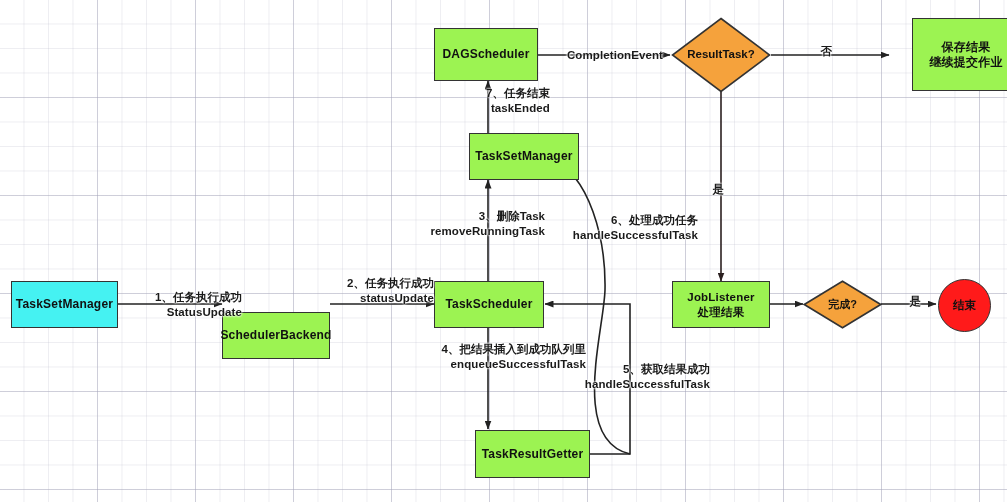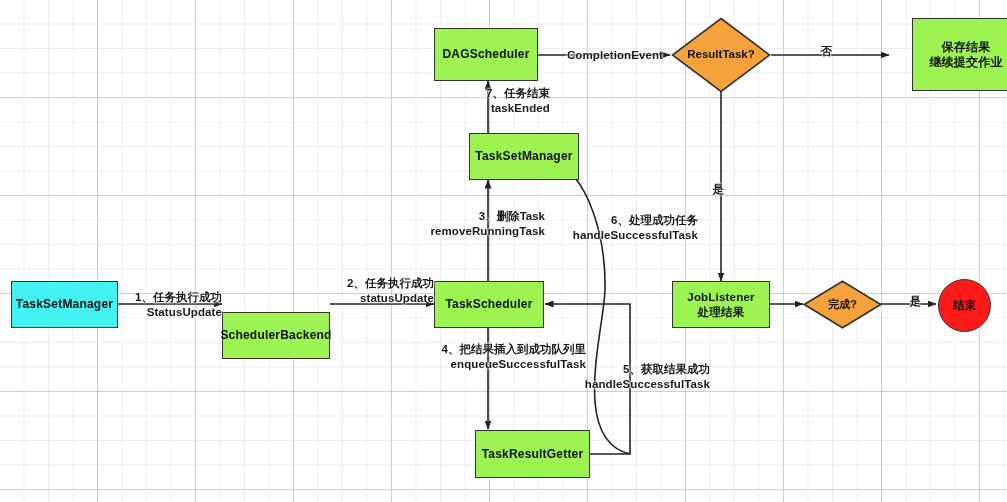--- a/index.html
+++ b/index.html
@@ -176,21 +176,21 @@
     <svg class="diamond-shape" viewBox="0 0 79 49" preserveAspectRatio="none">
       <polygon points="39.5,1.3 77.7,24.5 39.5,47.7 1.3,24.5" fill="#F5A23C" stroke="#333333" stroke-width="1.6"></polygon>
     </svg>
     <span class="diamond-label" style="font-size:11px;">完成?</span>
   </div>
 
   <div class="circle" style="left:938px; top:279px; width:51px; height:51px; font-size:11.5px;">
     <span class="node-text">结束</span>
   </div>
 
-  <div class="edge-label" style="left:118px; top:290px; width:104px;">
+  <div class="edge-label" style="left:118px; top:290px; width:104px;padding-left:20px;">
     <span class="cn">1、任务执行成功</span><br>
     <span class="en">StatusUpdate</span>
   </div>
 
   <div class="edge-label" style="left:330px; top:276px; width:104px;">
     <span class="cn">2、任务执行成功</span><br>
     <span class="en">statusUpdate</span>
   </div>
 
   <div class="edge-label" style="left:379px; top:209px; width:166px;">

